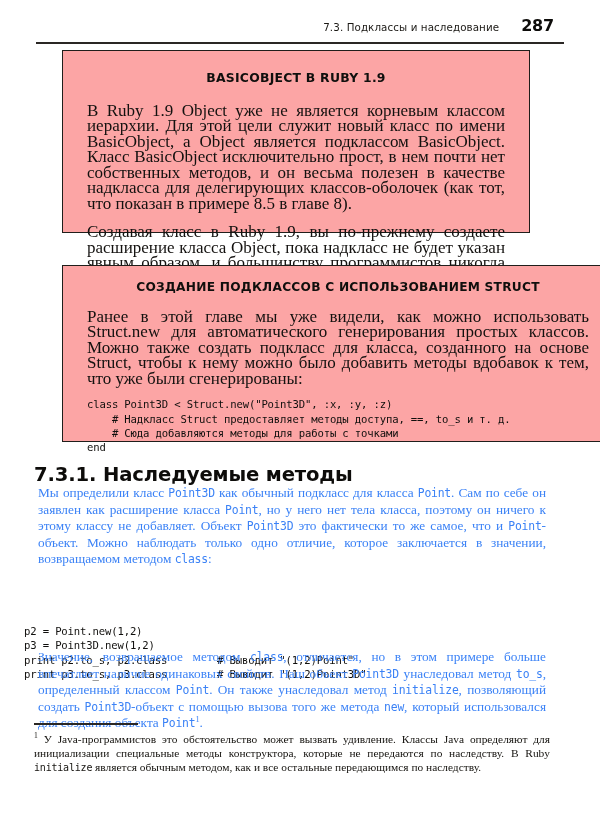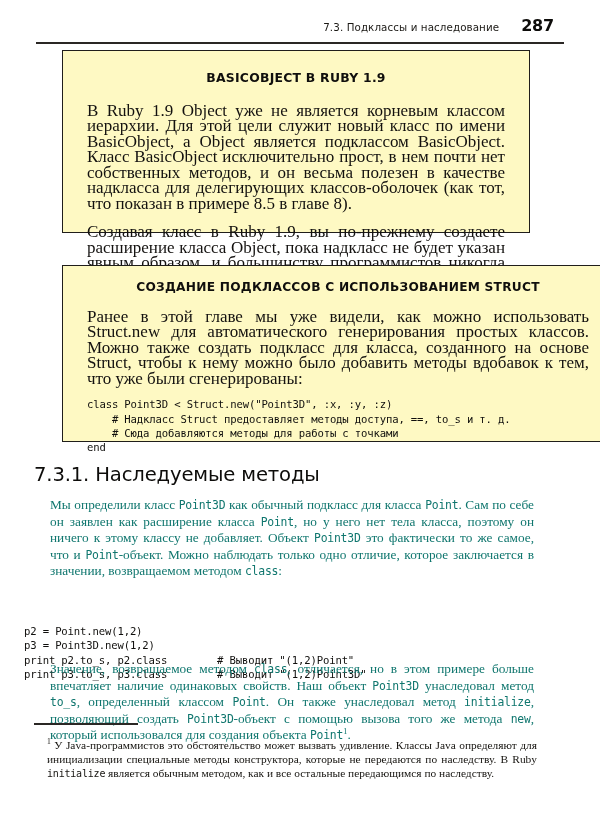--- a/index.html
+++ b/index.html
@@ -54,21 +54,21 @@
     left: 36px;
     right: 36px;
     height: 2px;
     background: #2a2724;
   }
 
   
   .box {
     position: absolute;
     border: 1.6px solid #201e1b;
-    background: #fef9c3;
+    background: #fca5a5;
     box-sizing: border-box;
   }
   .box-1 { left: 62px; top: 50px; width: 468px; height: 183px; }
   .box-2 { left: 62px; top: 265px; width: 552px; height: 177px; }
 
   .box-title {
     font-family: "DejaVu Sans", "Liberation Sans", sans-serif;
     font-weight: bold;
     text-align: center;
     color: #100f0d;
@@ -106,38 +106,38 @@
   .box-2 .code {
     margin: 11px 0 0 24px;
   }
 
   
   .h3 {
     position: absolute;
     left: 34px;
     top: 443px;
     font-family: "DejaVu Sans", "Liberation Sans", sans-serif;
-    font-weight: normal;
+    font-weight: bold;
     font-size: 19.6px;
     letter-spacing: -0.15px;
     color: #0d0c0a;
   }
 
   
   .flow {
     position: absolute;
     left: 34px;
     width: 516px;
   }
   .para {
     font-size: 13.3px;
     line-height: 16.6px;
     text-align: justify;
-    color: #0f766e;
-    margin: 16px;
+    color: #3b82f6;
+    margin: 4px;
   }
   .para .mono {
     font-family: "DejaVu Sans Mono", "Liberation Mono", monospace;
     font-size: 11.4px;
     letter-spacing: -0.2px;
   }
   .para sup {
     font-size: 8.4px;
     vertical-align: super;
     line-height: 0;
@@ -164,21 +164,21 @@
     width: 104px;
     height: 1.6px;
     background: #2a2724;
     margin-bottom: 7px;
   }
   .footnote {
     font-size: 11.4px;
     line-height: 14.3px;
     text-align: justify;
     color: #15130f;
-    margin: 13px;
+    margin: 0;
   }
   .footnote sup {
     font-size: 7.6px;
     vertical-align: super;
     line-height: 0;
   }
   .footnote .mono {
     font-family: "DejaVu Sans Mono", "Liberation Mono", monospace;
     font-size: 10px;
     letter-spacing: -0.2px;

